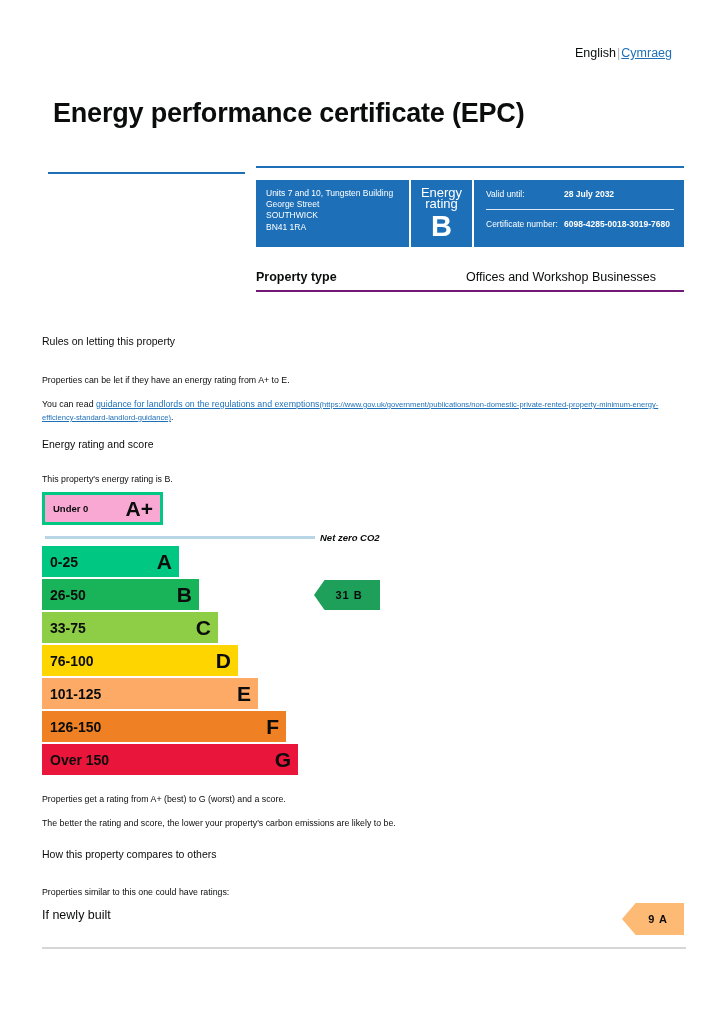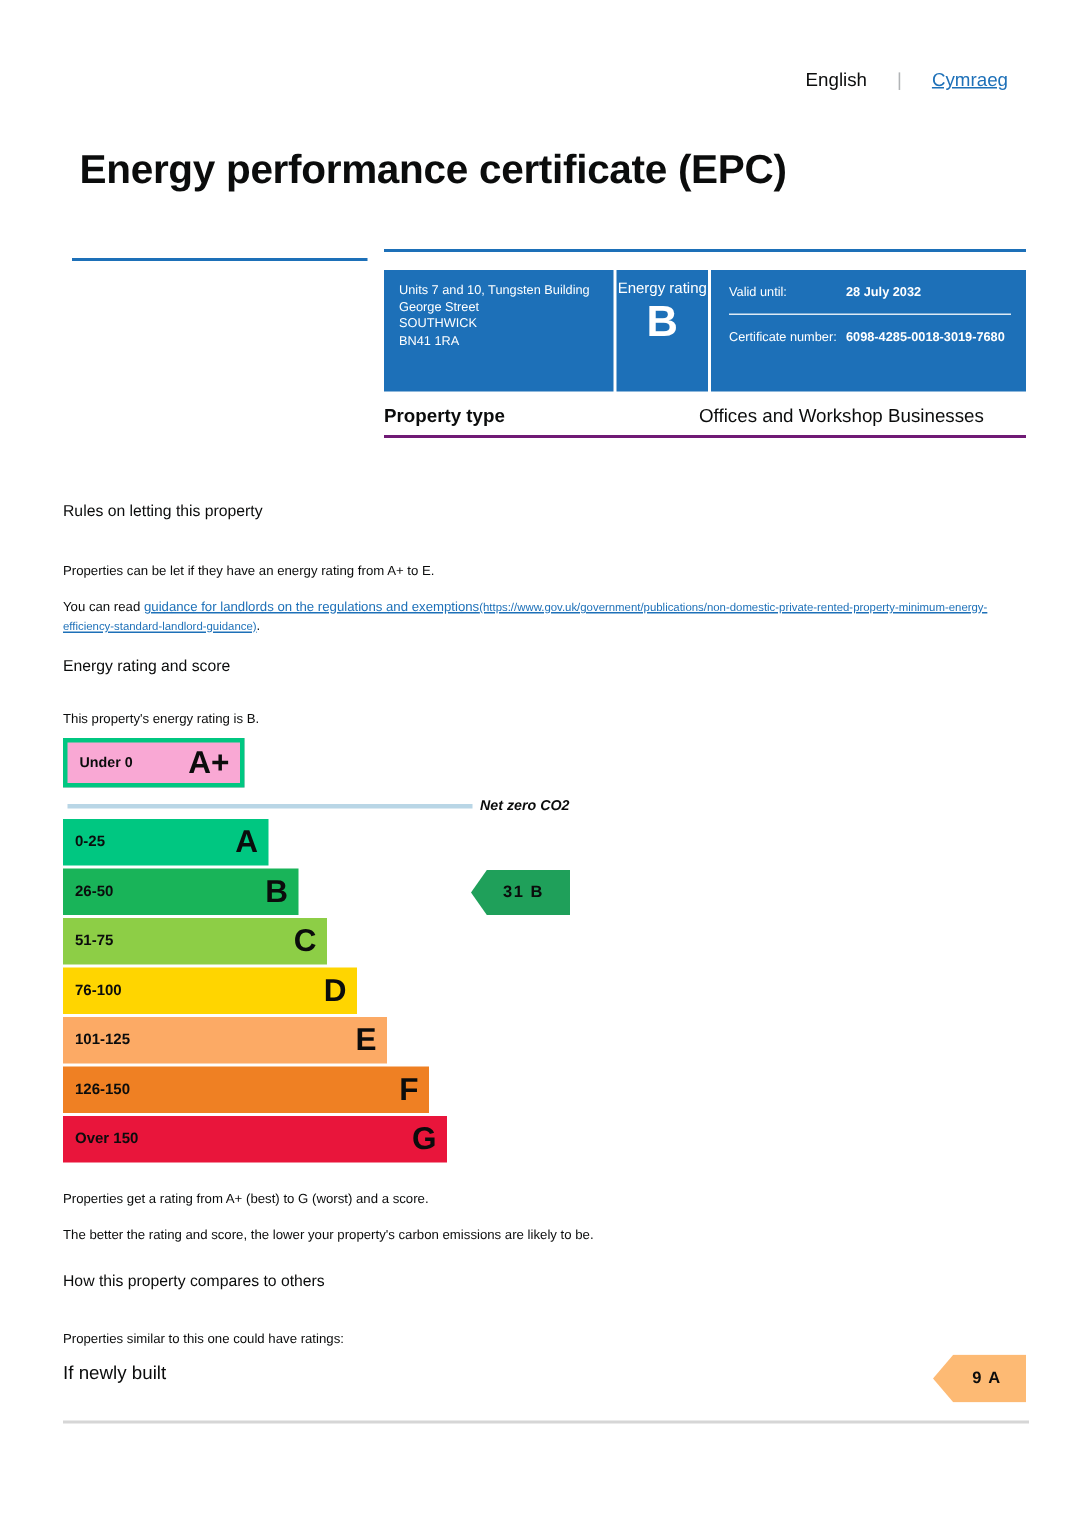--- a/index.html
+++ b/index.html
@@ -16,21 +16,21 @@
   }
 
   
   .lang-bar {
     position: absolute;
     top: 44px;
     right: 52px;
     font-size: 12.5px;
     line-height: 18px;
     display: flex;
-    gap: 20px;
+    gap: 1px;
   }
   .lang-sep { color: #b1b4b6; }
   .lang-alt {
     color: #1d70b8;
     text-decoration: underline;
     cursor: pointer;
   }
 
   
   .page-title {
@@ -61,40 +61,40 @@
     height: 2px;
     background: #1d70b8;
   }
 
   
   .cert-banner {
     position: absolute;
     left: 256px;
     top: 180px;
     width: 428px;
-    height: 81px;
+    height: 67px;
     display: flex;
     gap: 2px;
   }
   .cert-address {
     background: #1d70b8;
     color: #ffffff;
     width: 153px;
     padding: 8px 0 0 10px;
     font-size: 8.5px;
     line-height: 11.2px;
   }
   .cert-rating {
     background: #1d70b8;
     color: #ffffff;
     width: 61px;
     padding-top: 7px;
     text-align: center;
   }
-  .cert-rating-label { font-size: 10px; line-height: 11px; }
+  .cert-rating-label { font-size: 13px; line-height: 11px; }
   .cert-rating-letter {
     font-size: 29px;
     font-weight: bold;
     line-height: 32px;
     margin-top: 1px;
   }
   .cert-meta {
     background: #1d70b8;
     color: #ffffff;
     flex: 1;
@@ -200,21 +200,21 @@
   }
 
   .band {
     height: 31px;
     display: flex;
     align-items: center;
     padding: 0 7px 0 8px;
     margin-bottom: 2px;
   }
   .band-range {
-    font-size: 10px;
+    font-size: 14px;
     font-weight: bold;
     color: #0b0c0c;
     white-space: nowrap;
   }
   .band-letter {
     margin-left: auto;
     font-size: 21px;
     font-weight: bold;
     color: #0b0c0c;
     line-height: 21px;
@@ -332,21 +332,21 @@
   <div style="position:relative;">
     <div class="band" style="width:137px; background:#00c781;">
       <span class="band-range">0-25</span>
       <span class="band-letter">A</span>
     </div>
     <div class="band" style="width:157px; background:#19b459;">
       <span class="band-range">26-50</span>
       <span class="band-letter">B</span>
     </div>
     <div class="band" style="width:176px; background:#8dce46;">
-      <span class="band-range">51-75</span>
+      <span class="band-range">33-75</span>
       <span class="band-letter">C</span>
     </div>
     <div class="band" style="width:196px; background:#ffd500;">
       <span class="band-range">76-100</span>
       <span class="band-letter">D</span>
     </div>
     <div class="band" style="width:216px; background:#fcaa65;">
       <span class="band-range">101-125</span>
       <span class="band-letter">E</span>
     </div>

